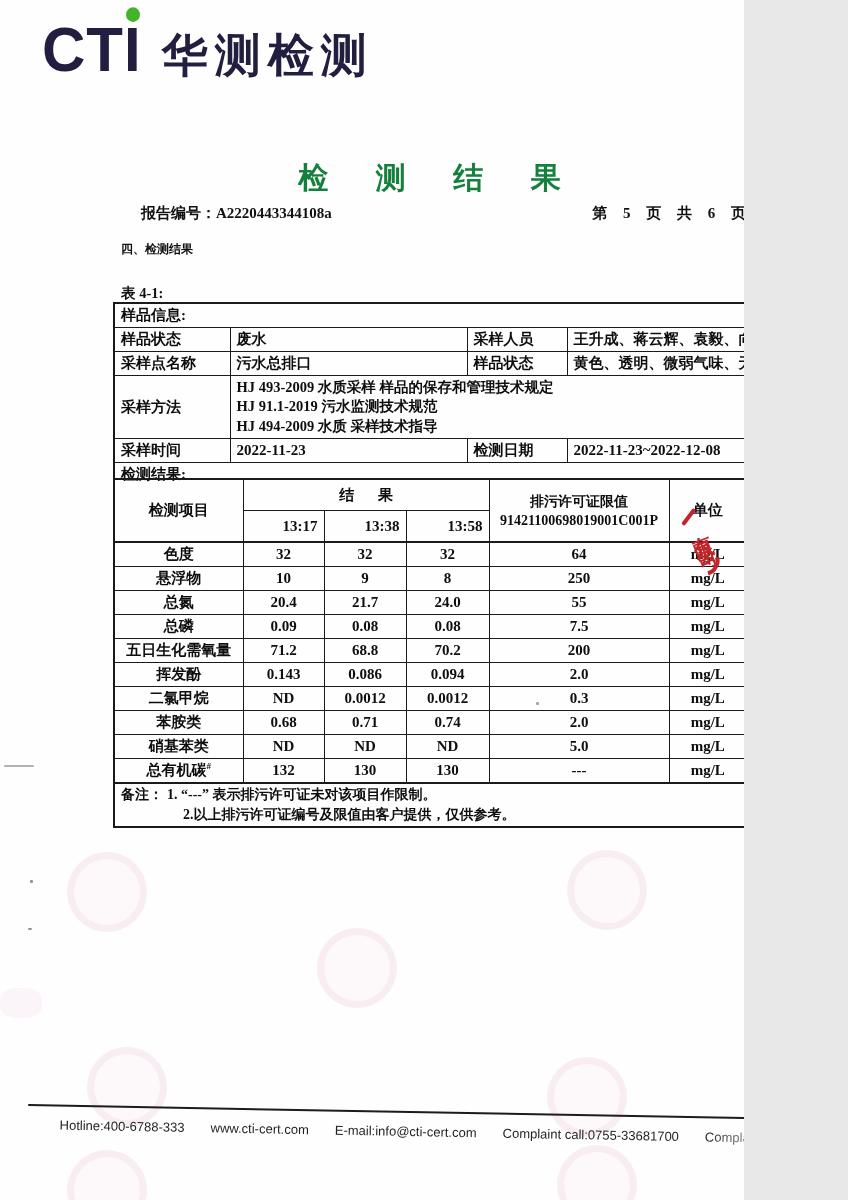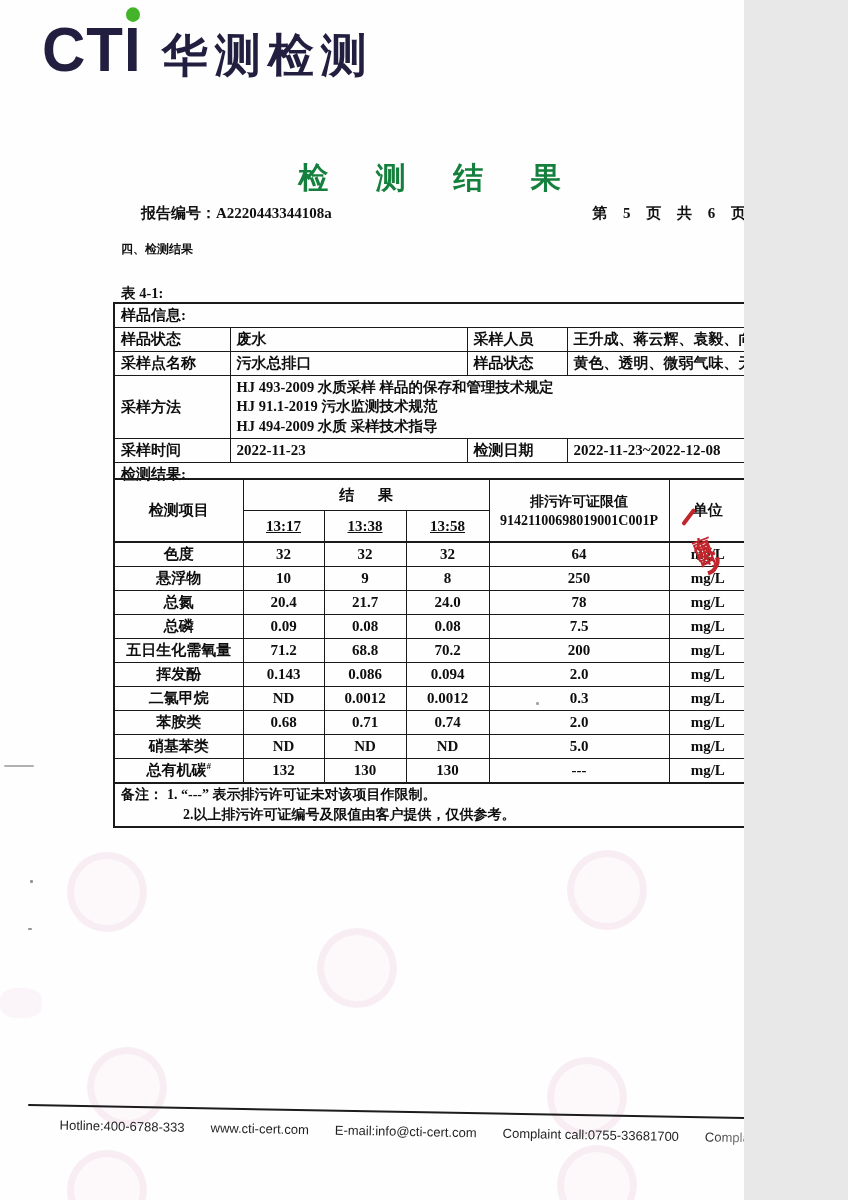--- a/index.html
+++ b/index.html
@@ -28,21 +28,21 @@
   table.tbl td{border:1px solid #1a1a1a;padding:0 6px;vertical-align:middle;
                overflow:hidden;white-space:nowrap;}
   table.sample{top:302px;width:633px;border:2px solid #1a1a1a;border-bottom:none;}
   table.results{top:478px;width:633px;border:2px solid #1a1a1a;}
   .h23 td{height:23px;}
   .h22 td{height:22px;}
   td.left{text-align:left;}
   .method-cell div{line-height:19.5px;font-size:14.5px;}
   tr.nb td{border-bottom:none;}
   tr.hr1 td{height:30px;text-align:center;}
-  tr.hr2 td{height:30px;text-align:center;border-bottom:2px solid #1a1a1a;text-decoration:underline;}
+  tr.hr2 td{height:30px;text-align:right;border-bottom:2px solid #1a1a1a;}
   tr.dr td{height:23px;text-align:center;}
   tr.dr.first td{border-top:2px solid #1a1a1a;}
   td.limit-cell{font-size:14px;line-height:19px;text-align:center;}
   .jg{letter-spacing:10px;text-indent:10px;}
   tr.notes td{height:42px;border-top:2px solid #1a1a1a;vertical-align:middle;}
   .note-row{display:flex;line-height:20px;font-size:14px;}
   .note-label{width:46px;flex:none;}
   .note-2{margin-left:62px;line-height:20px;font-size:14px;}
   sup.mark{font-size:9px;vertical-align:super;}
   
@@ -170,21 +170,21 @@
       <td>9</td>
       <td>8</td>
       <td>250</td>
       <td>mg/L</td>
     </tr>
     <tr class="dr">
       <td><span>总氮</span><sup class="mark"></sup></td>
       <td>20.4</td>
       <td>21.7</td>
       <td>24.0</td>
-      <td>78</td>
+      <td>55</td>
       <td>mg/L</td>
     </tr>
     <tr class="dr">
       <td><span>总磷</span><sup class="mark"></sup></td>
       <td>0.09</td>
       <td>0.08</td>
       <td>0.08</td>
       <td>7.5</td>
       <td>mg/L</td>
     </tr>

